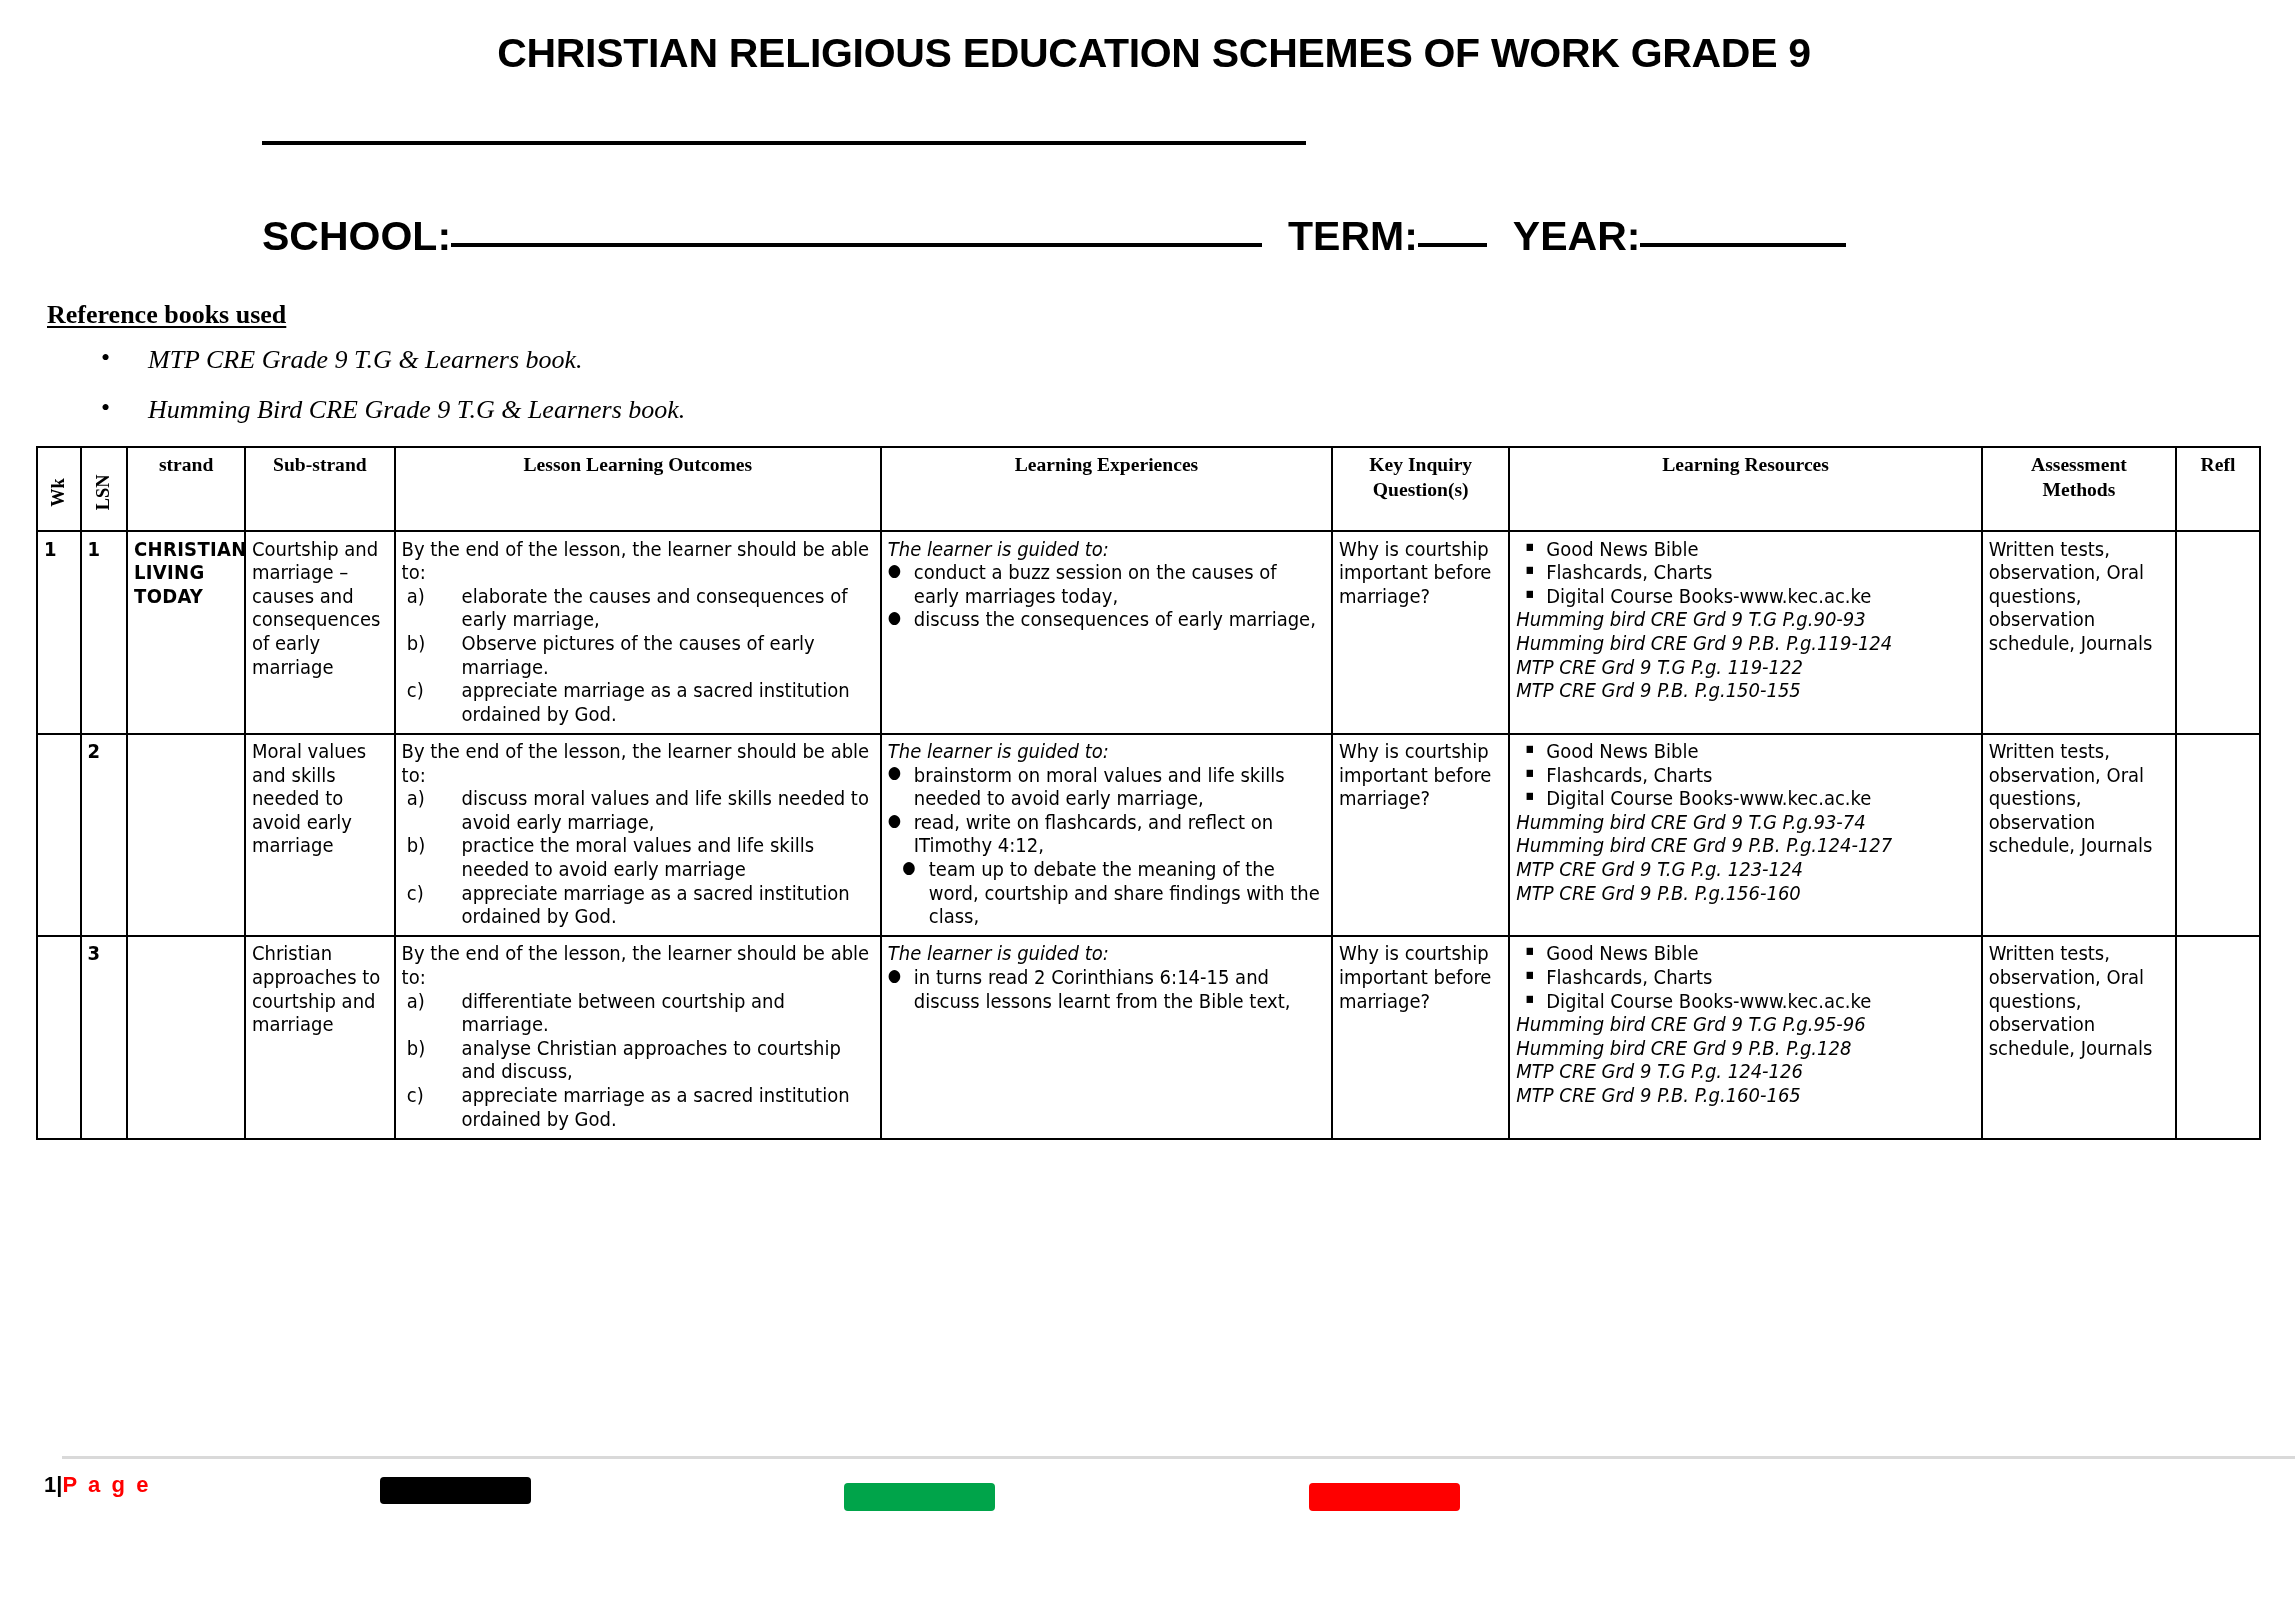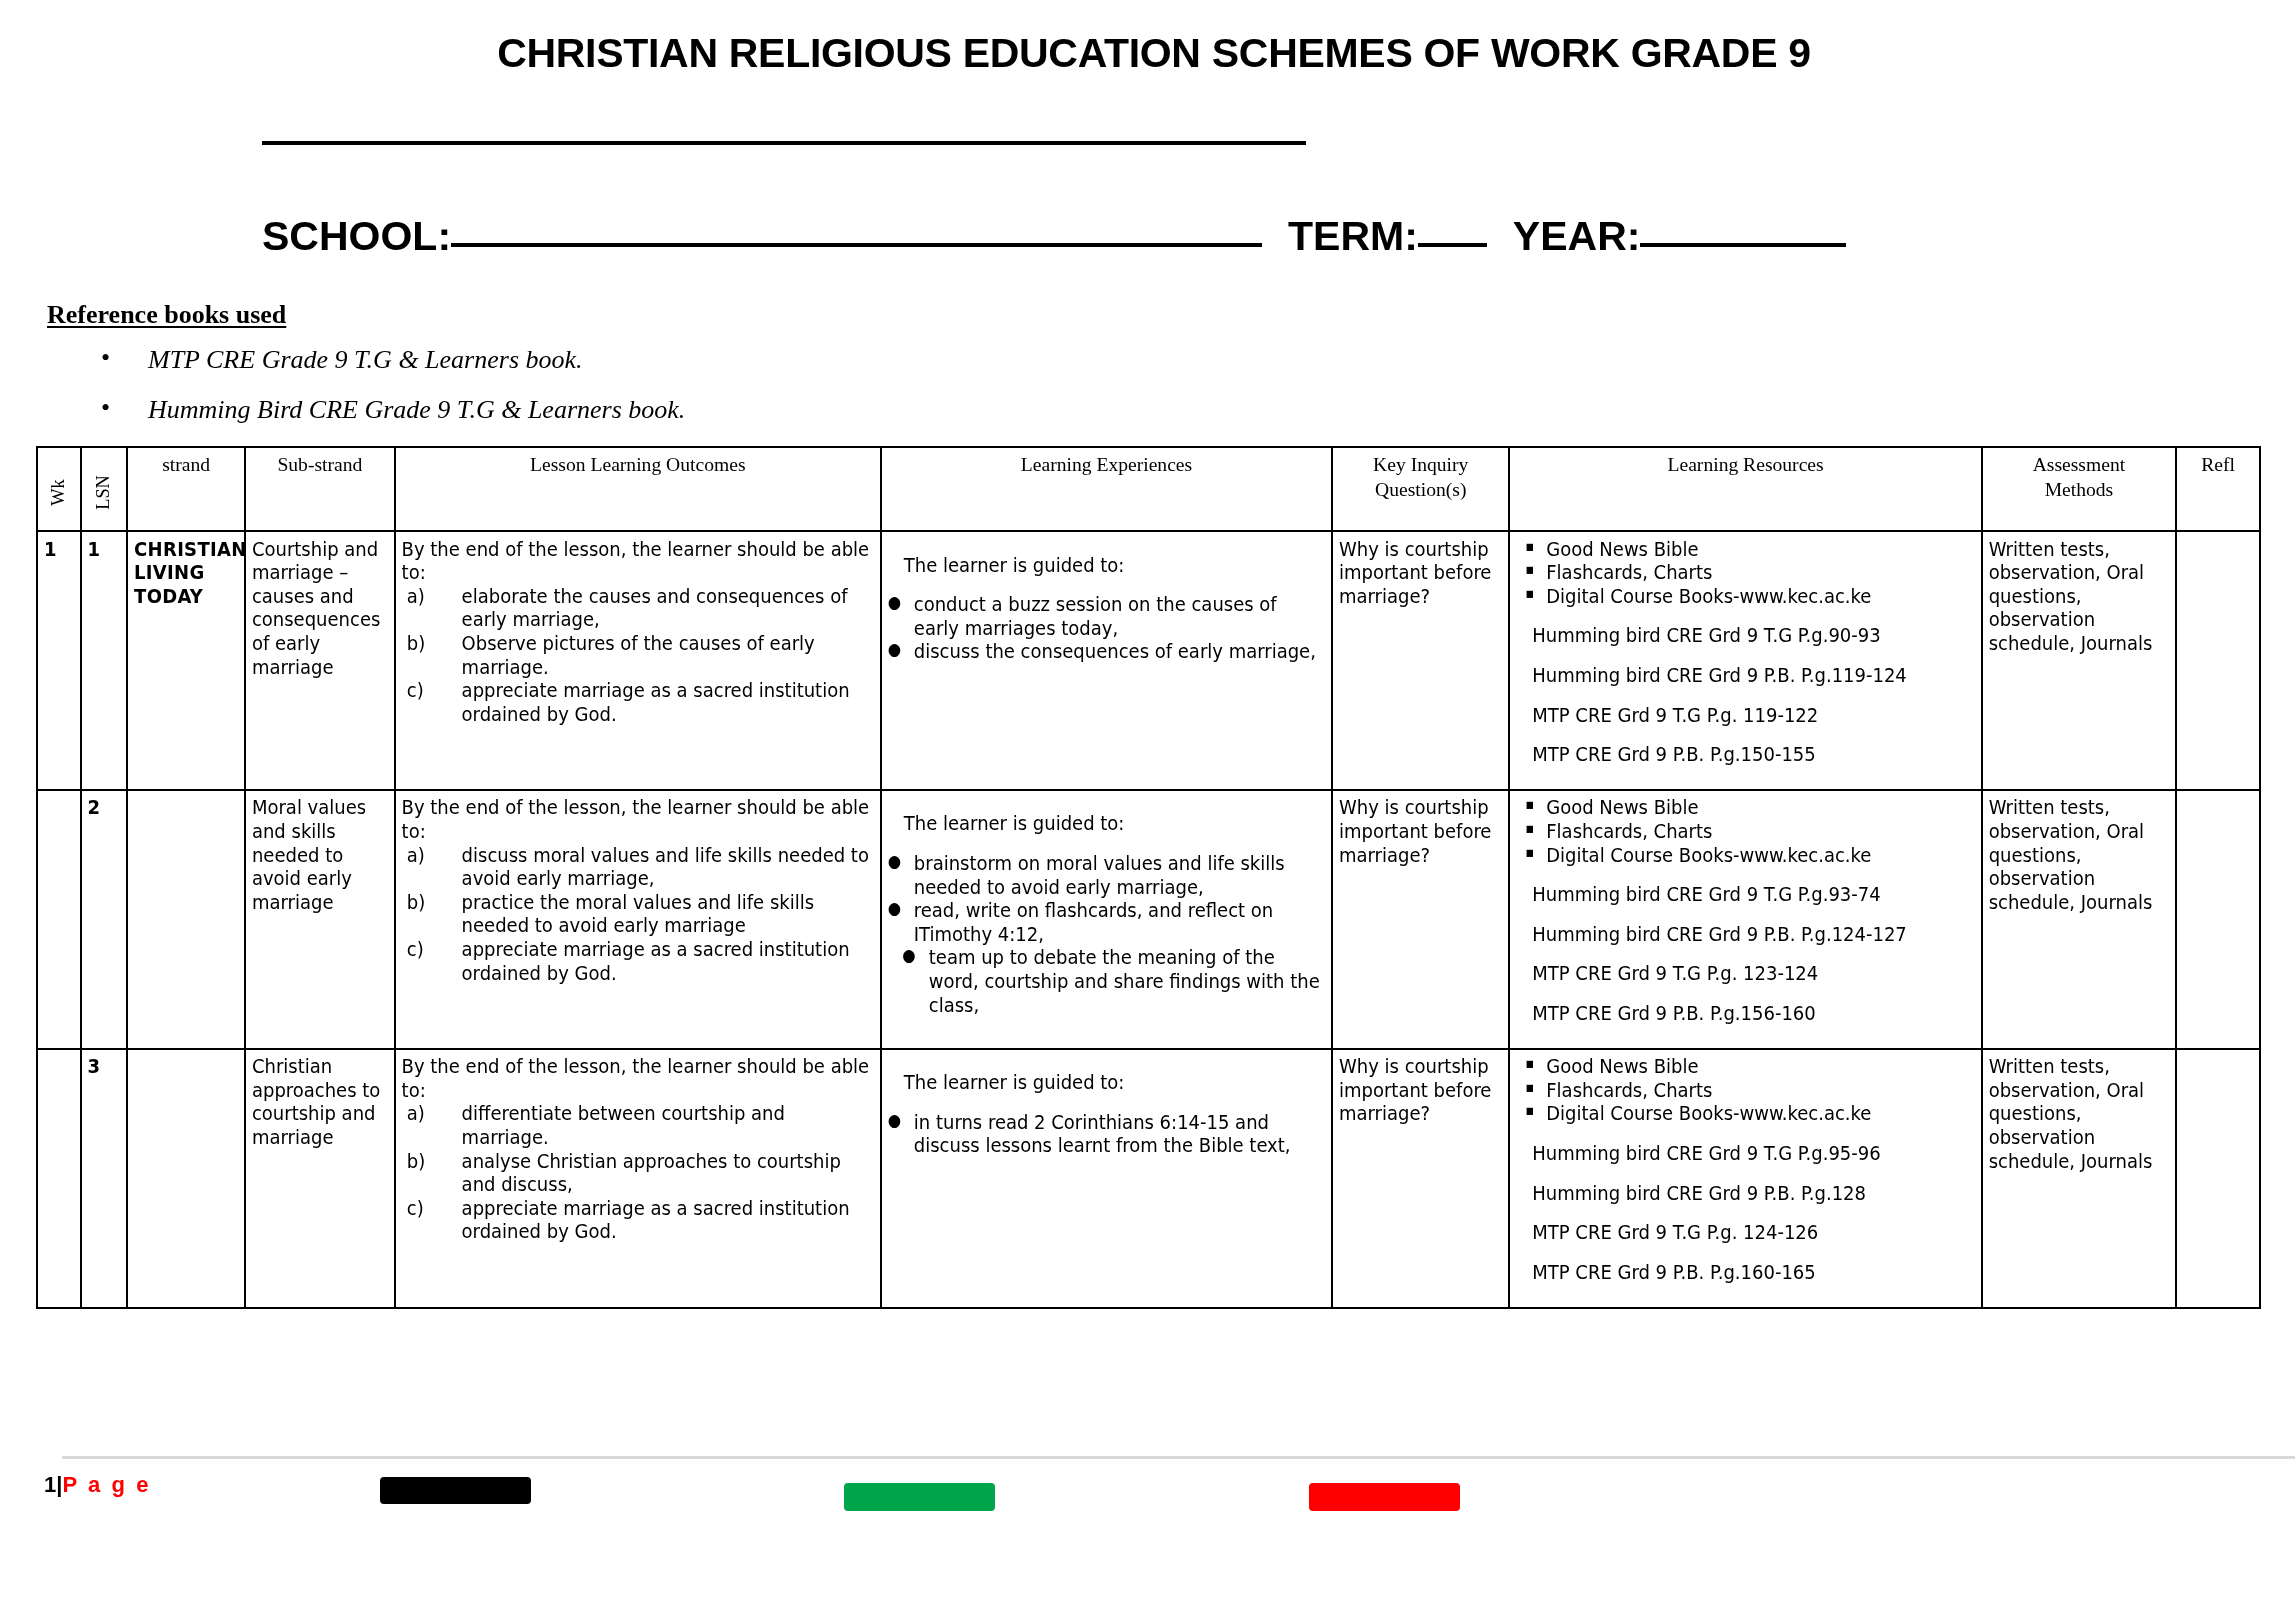--- a/index.html
+++ b/index.html
@@ -90,21 +90,21 @@
     table-layout: fixed;
   }
   table.scheme th, table.scheme td {
     border: 2px solid #000;
     vertical-align: top;
     padding: 0;
   }
   table.scheme thead th {
     text-align: center;
     font-family: "Liberation Serif", serif;
-    font-weight: normal;
+    font-weight: bold;
     font-size: 19.6px;
     line-height: 1.25;
     height: 77px;
     padding: 5.2px 2.6px 0 2.6px;
     vertical-align: top;
   }
   th.vert {
     position: relative;
   }
   th.vert span {
@@ -192,21 +192,21 @@
   ul.sqlist li {
     position: relative;
     padding-left: 30px;
   }
   ul.sqlist li .b {
     position: absolute;
     left: 9.2px;
     top: 0px;
     font-size: 14.4px;
   }
-  .plain-line { margin: 16px; }
+  .plain-line { margin: 0; font-style: italic; }
 
   
   .footer {
     position: absolute;
     left: 0;
     top: 1461px;
     width: 2295px;
     height: 105px;
   }
   .footer-rule {

